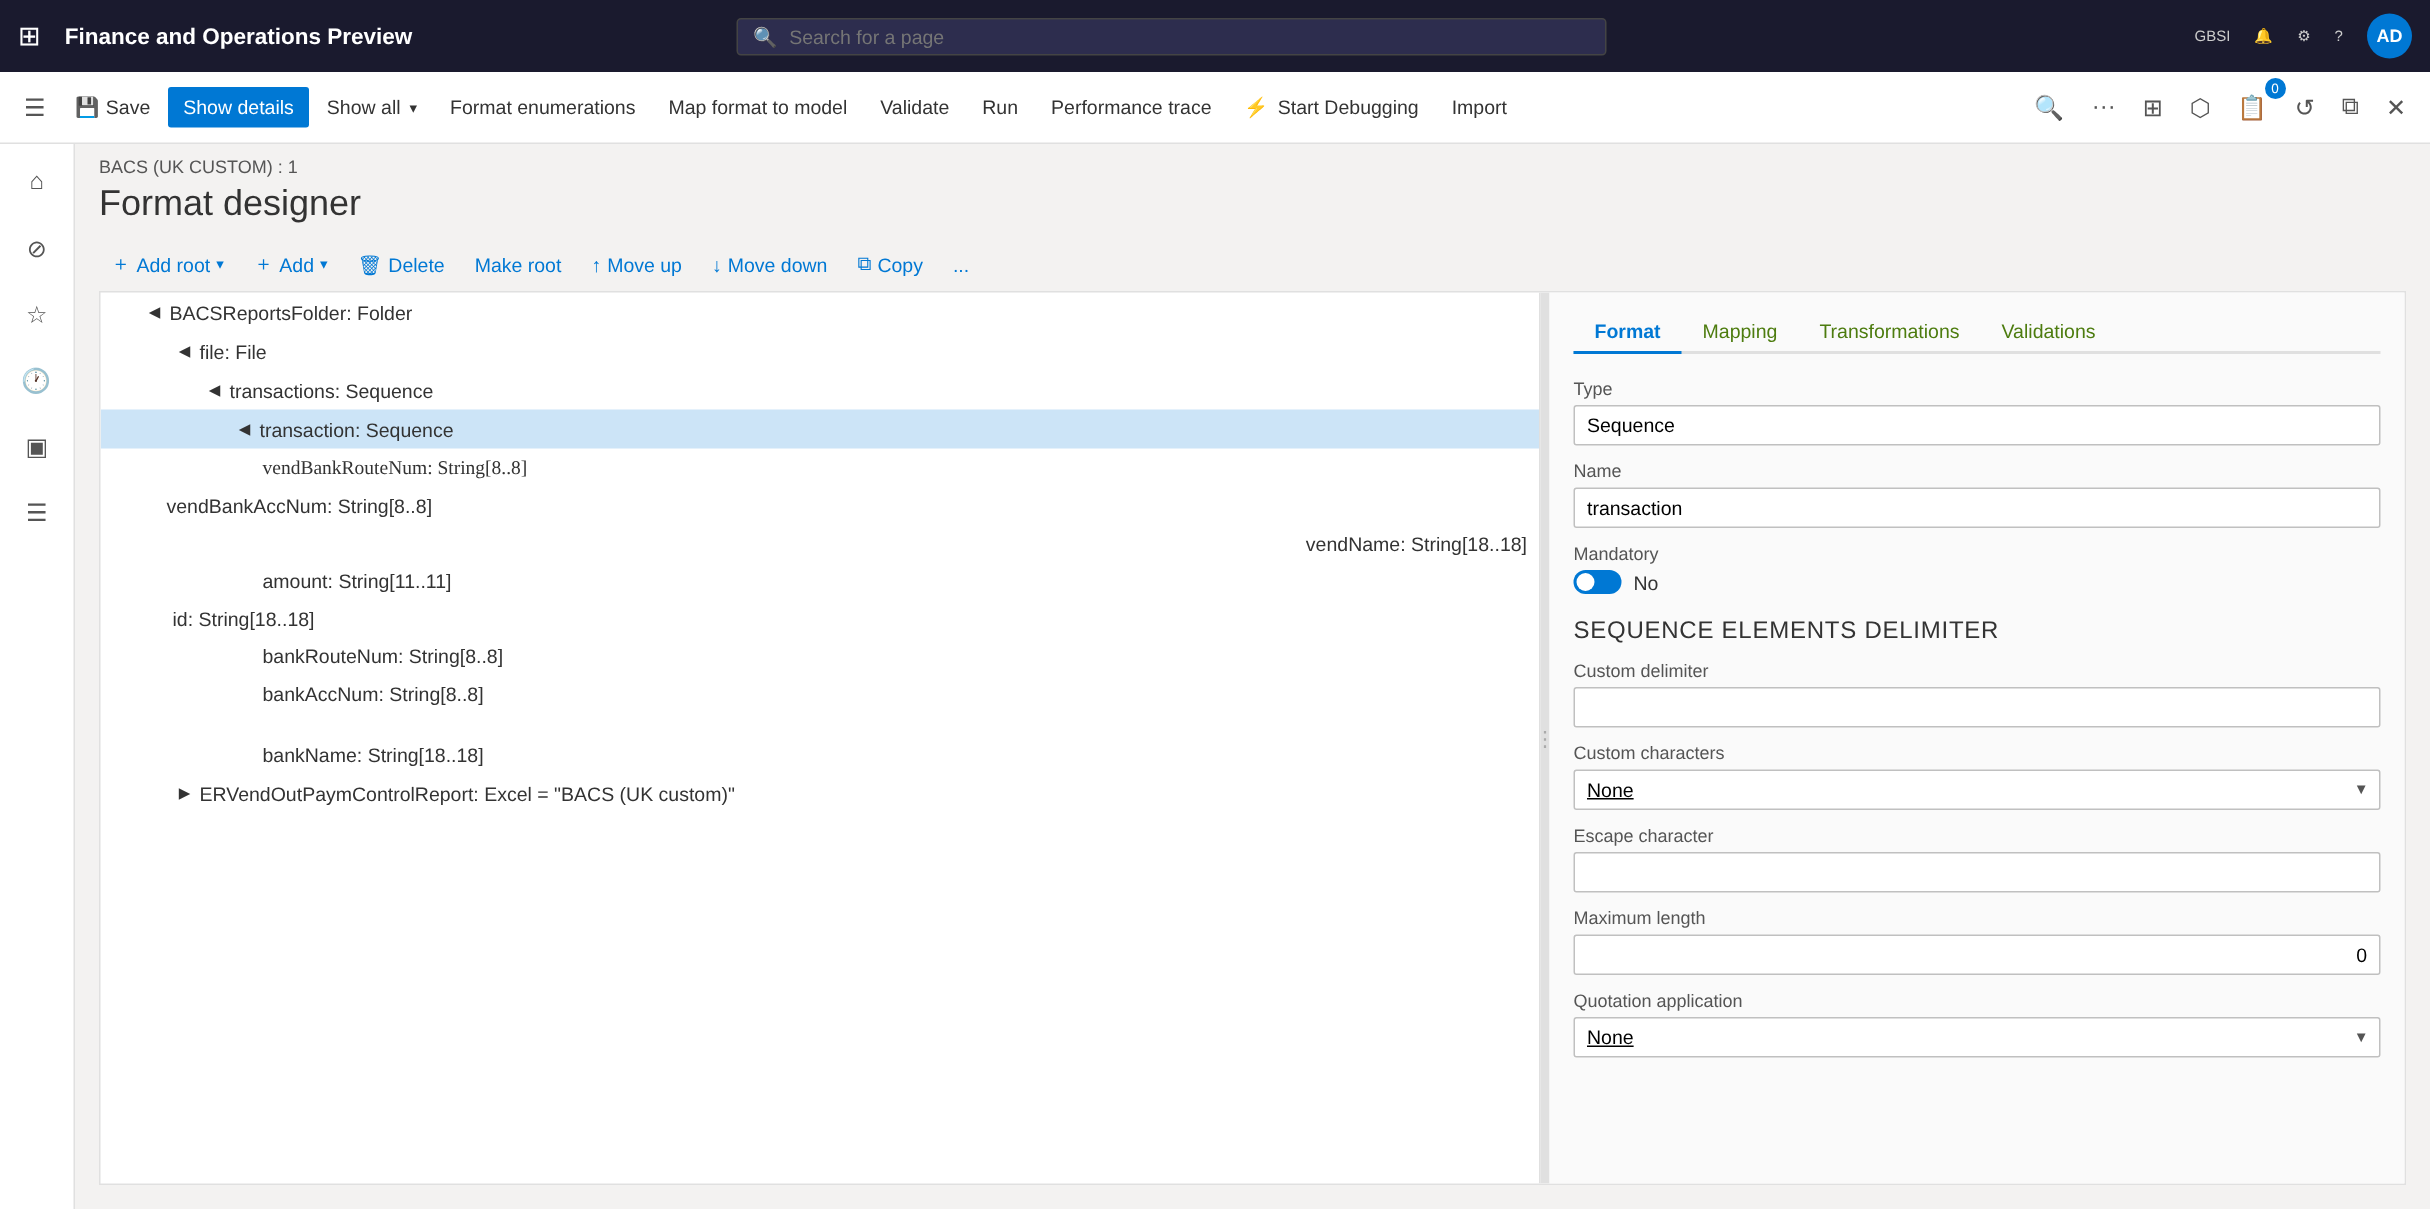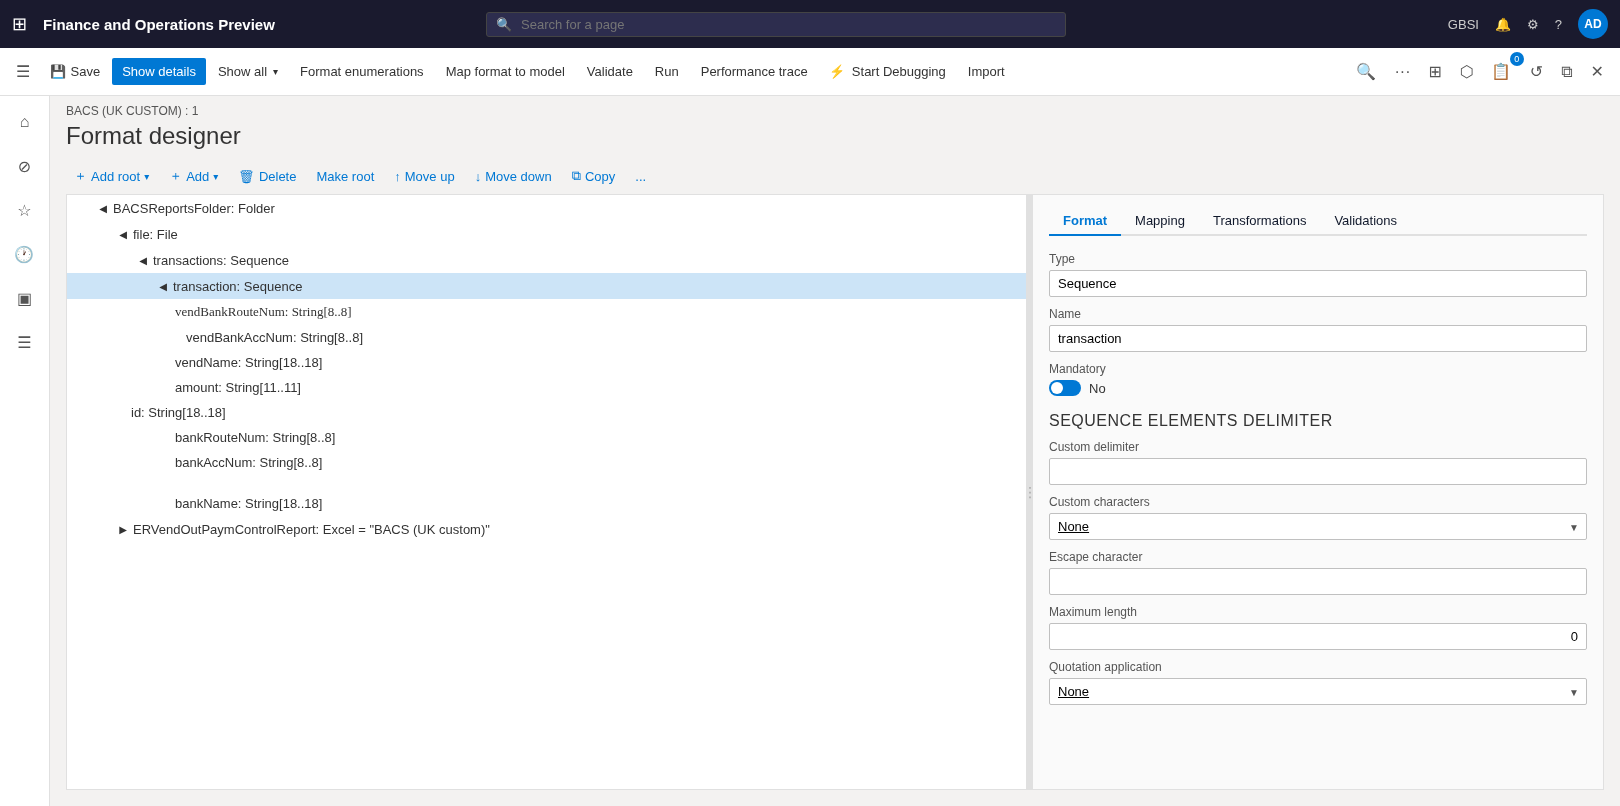--- a/index.html
+++ b/index.html
@@ -25,21 +25,21 @@
       display: flex; align-items: center;
       padding: 4px 10px;
       color: #ccc;
       gap: 8px;
       margin: 0 auto;
     }
     .top-nav .search-bar input {
       background: transparent; border: none; outline: none; color: #ccc; font-size: 13px; width: 100%;
     }
     .top-nav .nav-right { display: flex; align-items: center; gap: 16px; margin-left: auto; }
-    .top-nav .nav-right span { color: #ccc; font-size: 13px; cursor: pointer; }
+    .top-nav .nav-right span { color: #ccc; font-size: 10px; cursor: pointer; }
     .top-nav .avatar {
       background: #0078d4; border-radius: 50%; width: 30px; height: 30px;
       display: flex; align-items: center; justify-content: center;
       font-size: 12px; font-weight: 600; color: #fff;
     }
     .top-nav .icon-btn { color: #ccc; font-size: 16px; cursor: pointer; }
 
     
     .ribbon {
       background: #fff;
@@ -196,21 +196,21 @@
     .tab-row {
       display: flex;
       gap: 0;
       border-bottom: 2px solid #e0e0e0;
       margin-bottom: 16px;
     }
     .tab {
       padding: 6px 14px;
       font-size: 13px;
       cursor: pointer;
-      color: #0f172a;
+      color: #4d7c0f;
       border-bottom: 2px solid transparent;
       margin-bottom: -2px;
     }
     .tab.active { color: #0078d4; border-bottom: 2px solid #0078d4; font-weight: 600; text-align: center; }
 
     
     .field-label {
       font-size: 12px;
       color: #555;
       margin-bottom: 4px;
@@ -427,30 +427,30 @@
           <span class="expand-icon">◀</span>
           <span class="item-label">transactions: Sequence</span>
         </div>
         <div class="tree-item indent-4 selected">
           <span class="expand-icon">◀</span>
           <span class="item-label">transaction: Sequence</span>
         </div>
         <div class="tree-item indent-5" style="padding-left:108px;font-family:Liberation Serif, serif;">
           <span class="item-label">vendBankRouteNum: String[8..8]</span>
         </div>
-        <div class="tree-item indent-5" style="padding-left:119px;">
+        <div class="tree-item indent-5" style="padding-left:44px;">
           <span class="item-label">vendBankAccNum: String[8..8]</span>
         </div>
-        <div class="tree-item indent-5" style="padding-left:108px;">
+        <div class="tree-item indent-5" style="padding-left:108px;justify-content:flex-end;">
           <span class="item-label">vendName: String[18..18]</span>
         </div>
         <div class="tree-item indent-5" style="padding-left:108px;">
           <span class="item-label">amount: String[11..11]</span>
         </div>
-        <div class="tree-item indent-5" style="padding-left:64px;">
+        <div class="tree-item indent-5" style="padding-left:48px;">
           <span class="item-label">id: String[18..18]</span>
         </div>
         <div class="tree-item indent-5" style="padding-left:108px;">
           <span class="item-label">bankRouteNum: String[8..8]</span>
         </div>
         <div class="tree-item indent-5" style="padding-left:108px;">
           <span class="item-label">bankAccNum: String[8..8]</span>
         </div>
         <div class="tree-item indent-5" style="padding-left:108px;margin-top:16px;">
           <span class="item-label">bankName: String[18..18]</span>

